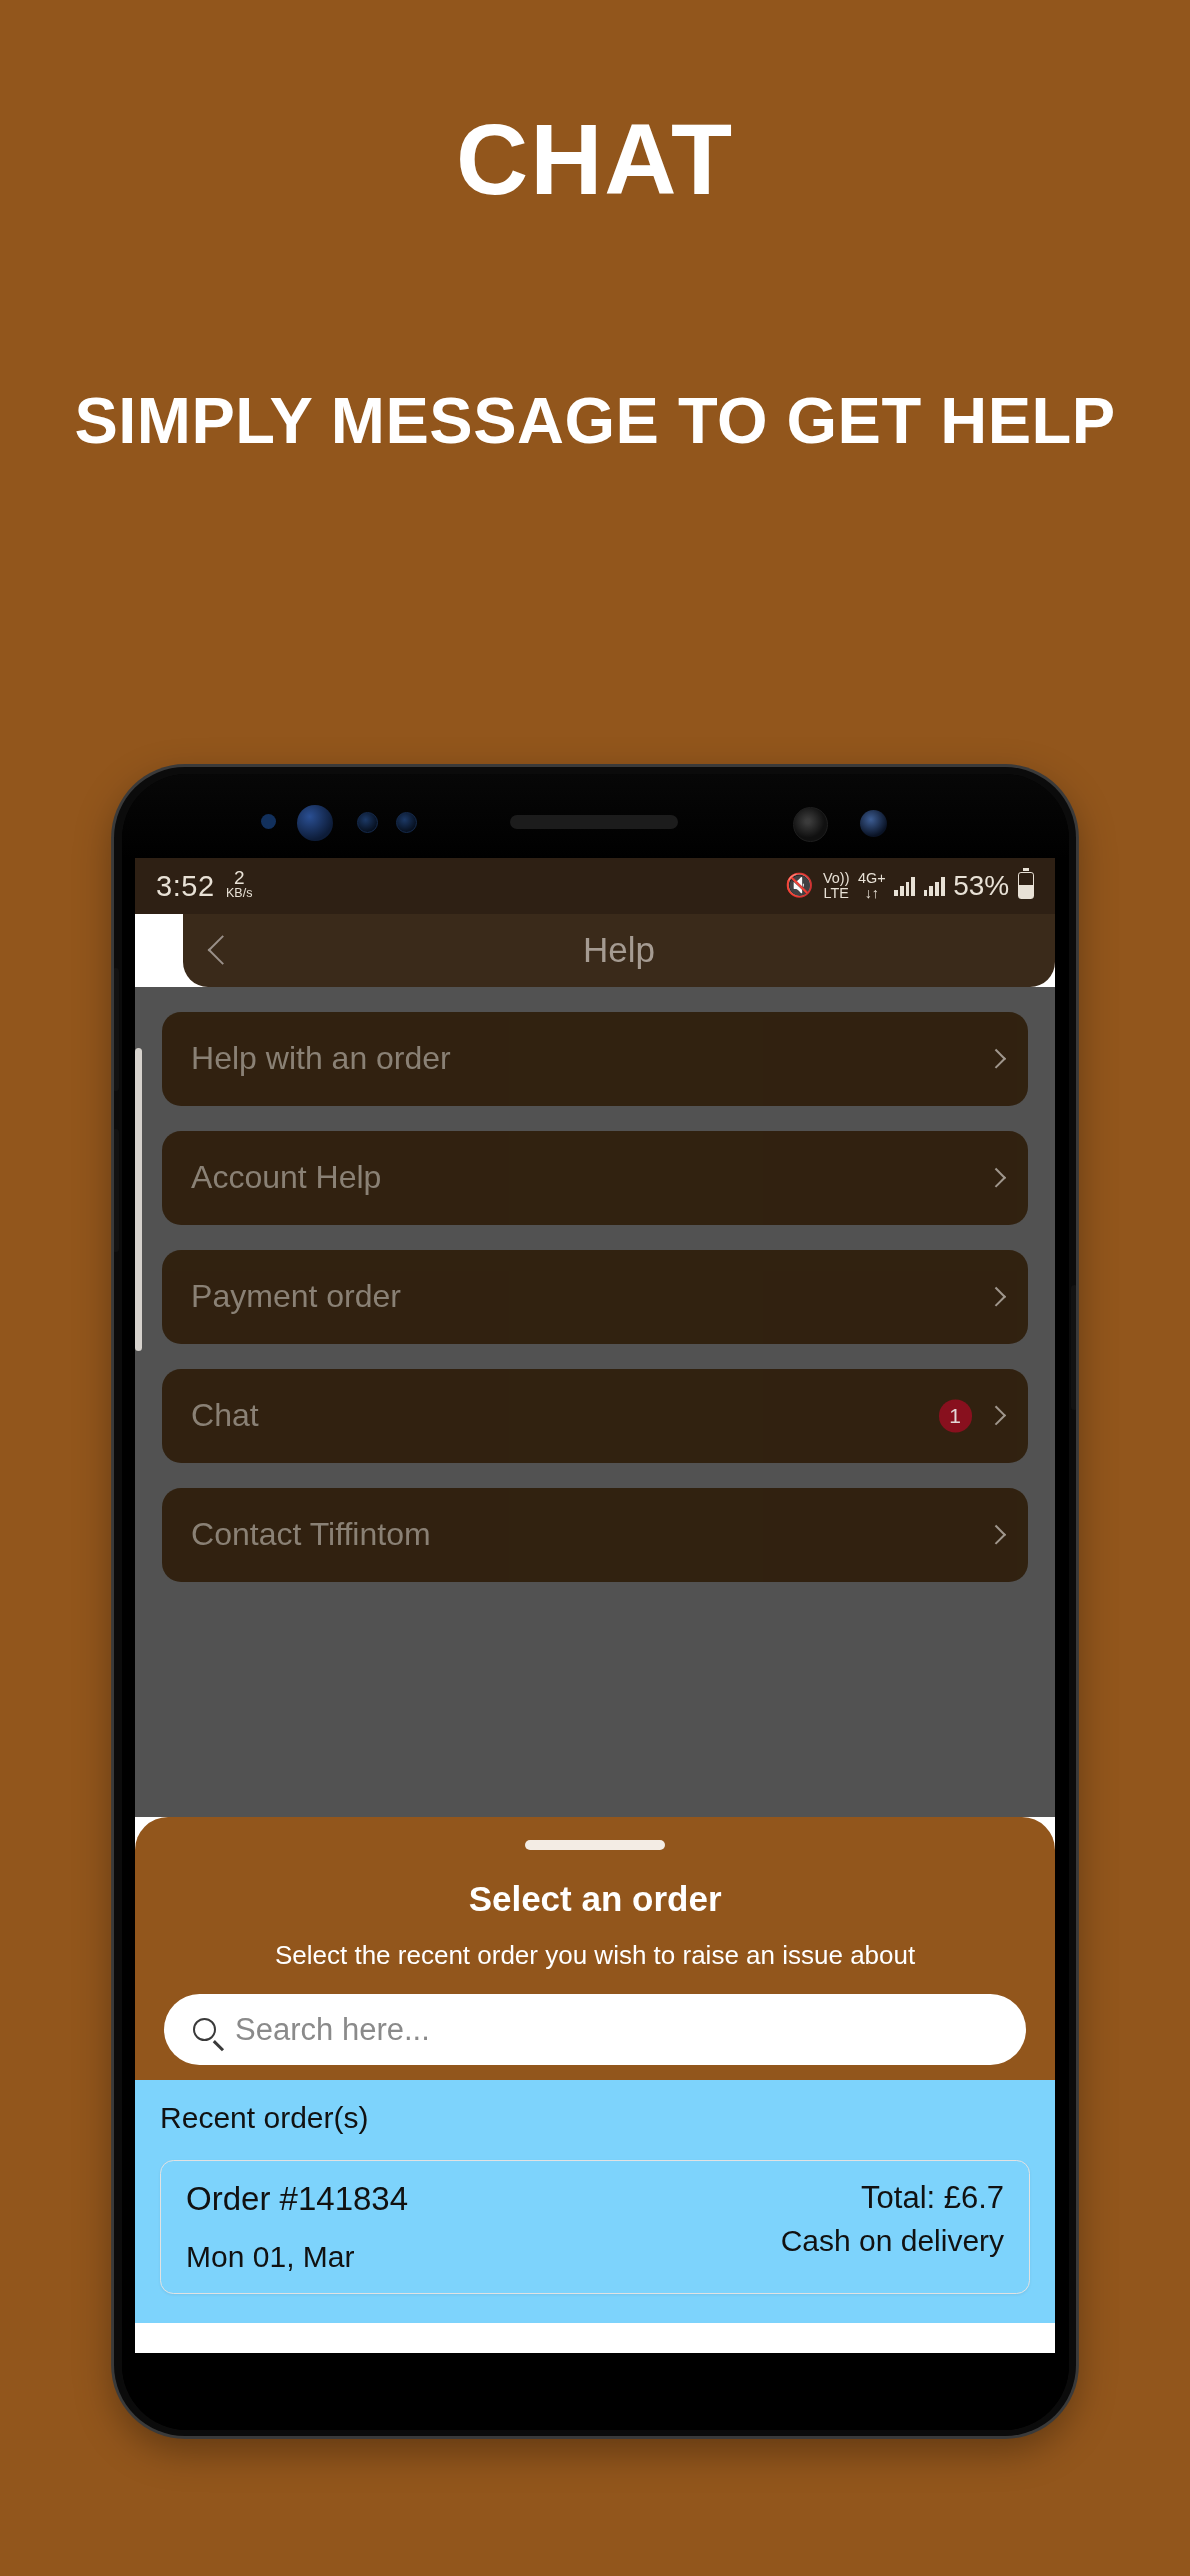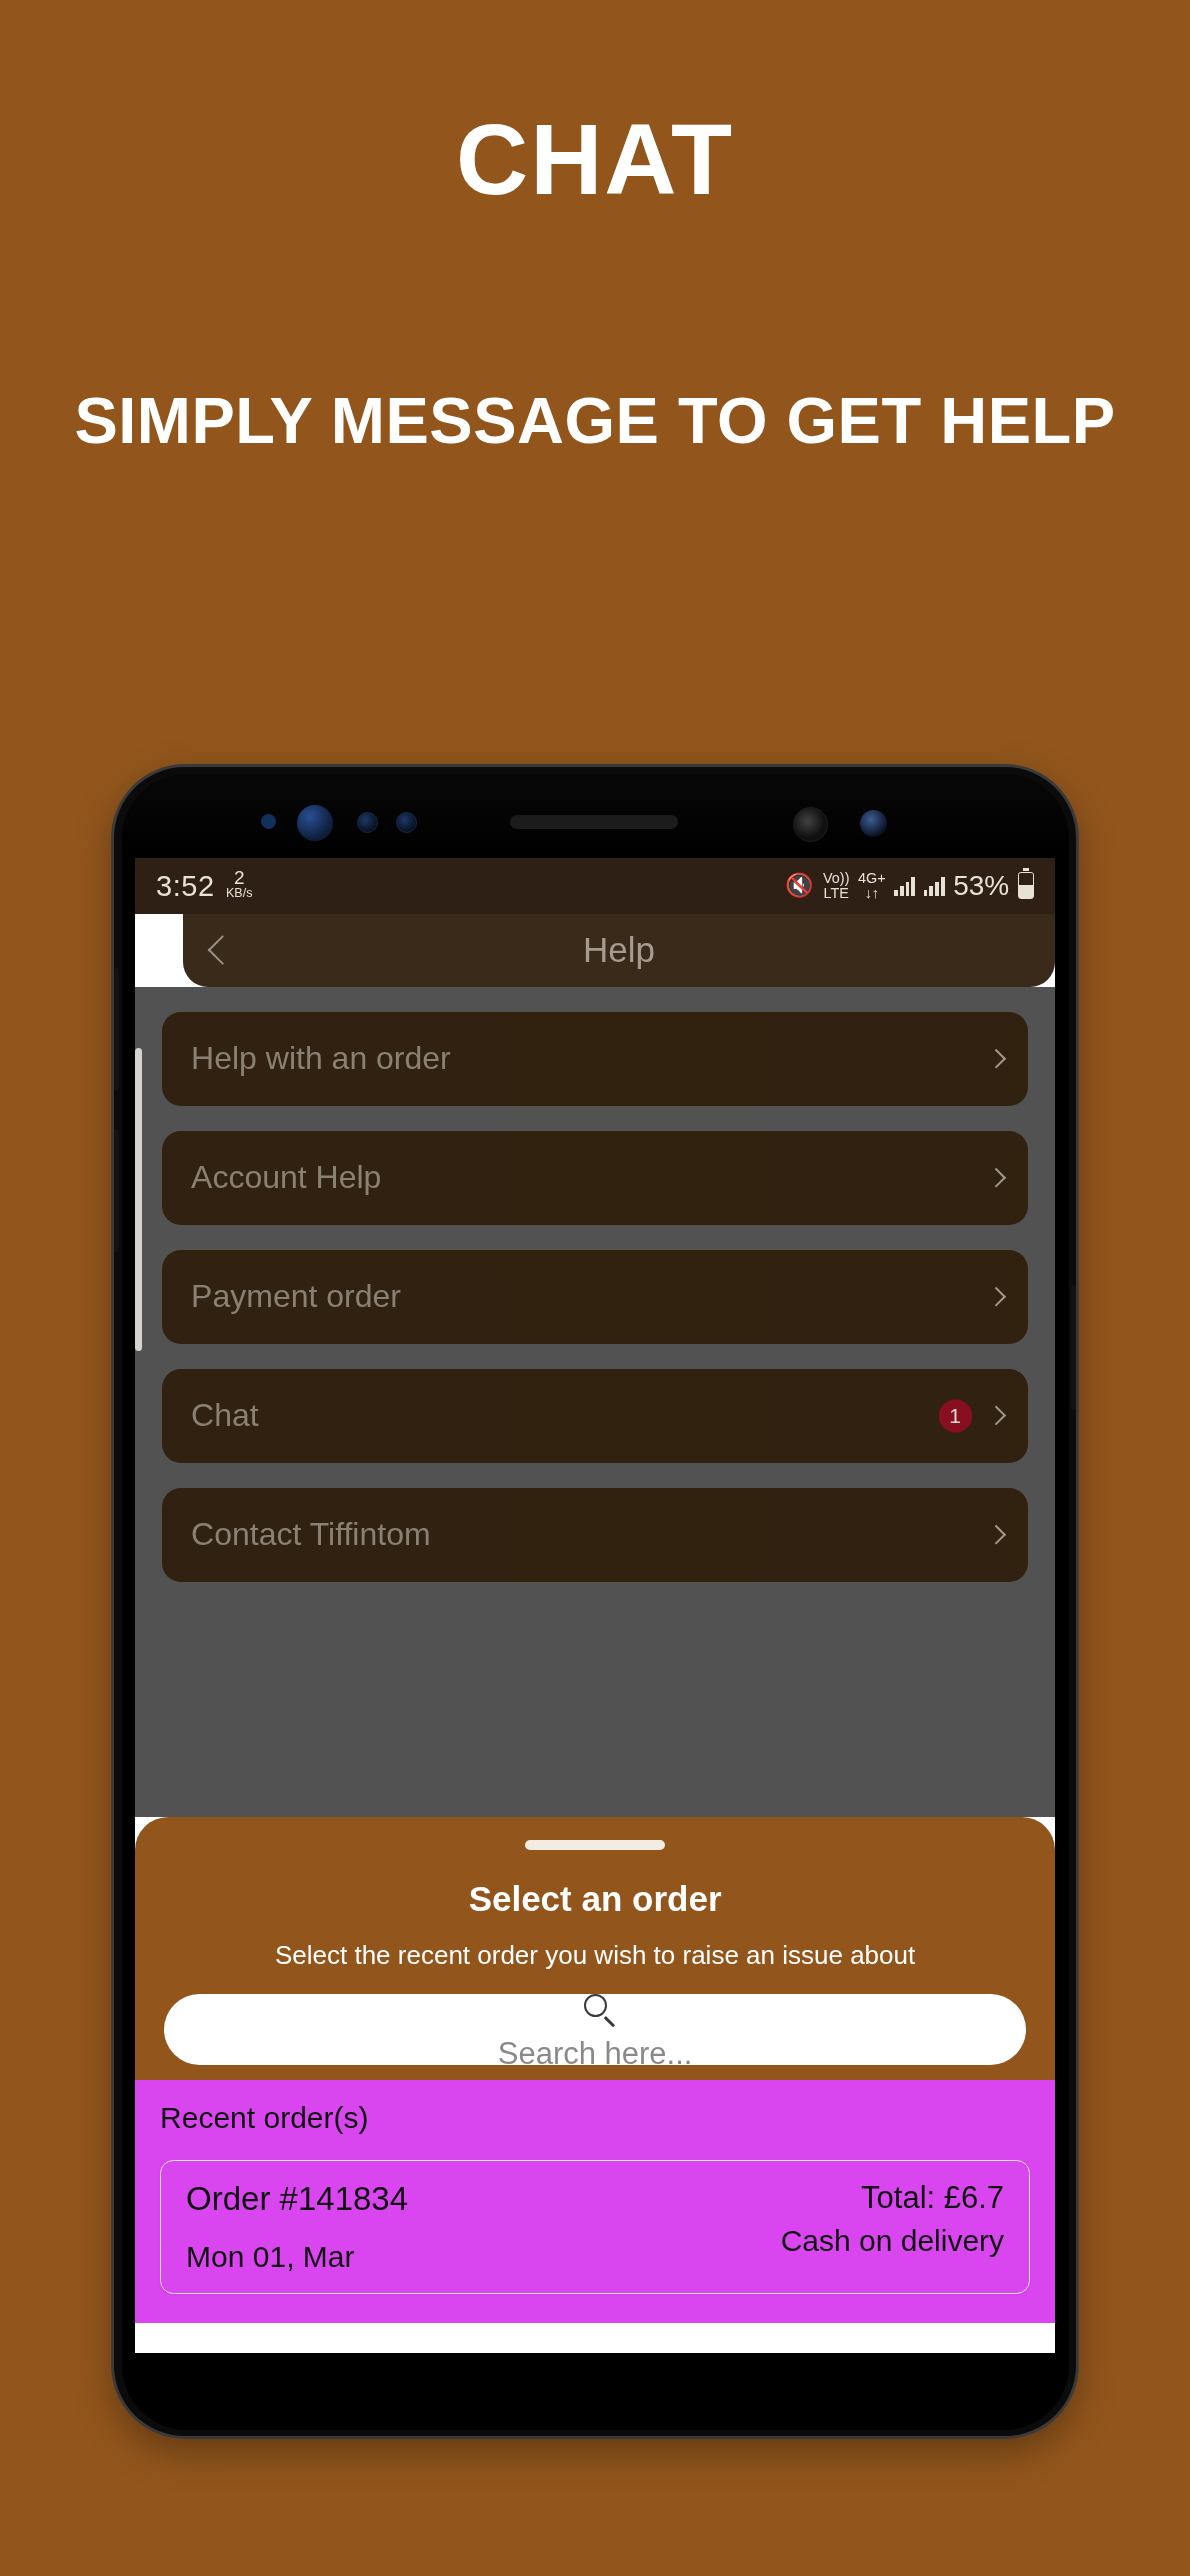--- a/index.html
+++ b/index.html
@@ -130,28 +130,28 @@
   .sheet {
     position:relative; background:#92561C;
     border-top-left-radius:33px; border-top-right-radius:33px;
     padding:23px 29px 15px; text-align:center;
   }
   .grabber { width:140px; height:10.5px; background:#f3ece4; border-radius:5.8px; margin:0 auto 29px; }
   .sheet-title { color:#ffffff; font-size:35px; font-weight:bold; margin-bottom:21px; }
   .sheet-sub { color:#ffffff; font-size:26px; margin-bottom:23px; }
   .search {
     display:flex; align-items:center; gap:19px;
-    background:#ffffff; border-radius:38px; height:71px; padding:0 29px;flex-direction:column;
+    background:#ffffff; border-radius:38px; height:71px; padding:0 29px;
   }
   .search-icon { width:23px; height:23px; border:2.9px solid #3a3a3a; border-radius:50%; position:relative; flex:none; }
   .search-icon::after { content:""; position:absolute; right:-10.5px; bottom:-7.7px; width:12.5px; height:2.9px; background:#3a3a3a; transform:rotate(45deg); }
   .search-ph { color:#8a8a8a; font-size:31px; }
 
   
-  .orders { background:#d946ef; padding:21px 25px 29px; text-align:left; min-height:211px; }
+  .orders { background:#7dd3fc; padding:21px 25px 29px; text-align:left; min-height:211px; }
   .orders-title { color:#111; font-size:30px; margin-bottom:25px; }
   .order-card {
     border:1px solid #e2e2e2; border-radius:13.4px; padding:19px 25px;
     display:flex; justify-content:space-between; box-shadow:0 1px 2.9px rgba(0,0,0,.07);
   }
   .order-col-l { text-align:left; }
   .order-col-r { text-align:right; }
   .order-id { color:#111; font-size:33px; margin-bottom:22px; }
   .order-date { color:#111; font-size:30px; }
   .order-total { color:#111; font-size:31px; margin-bottom:7.7px; }

